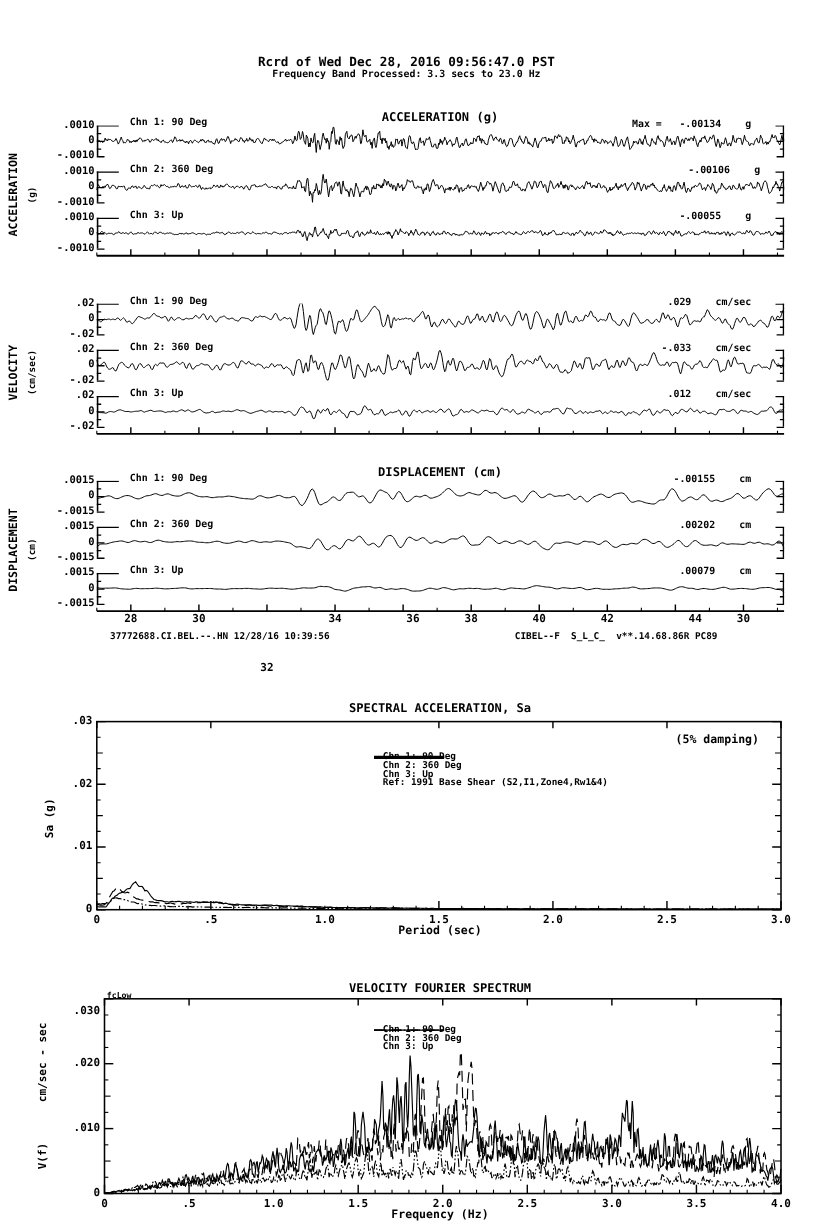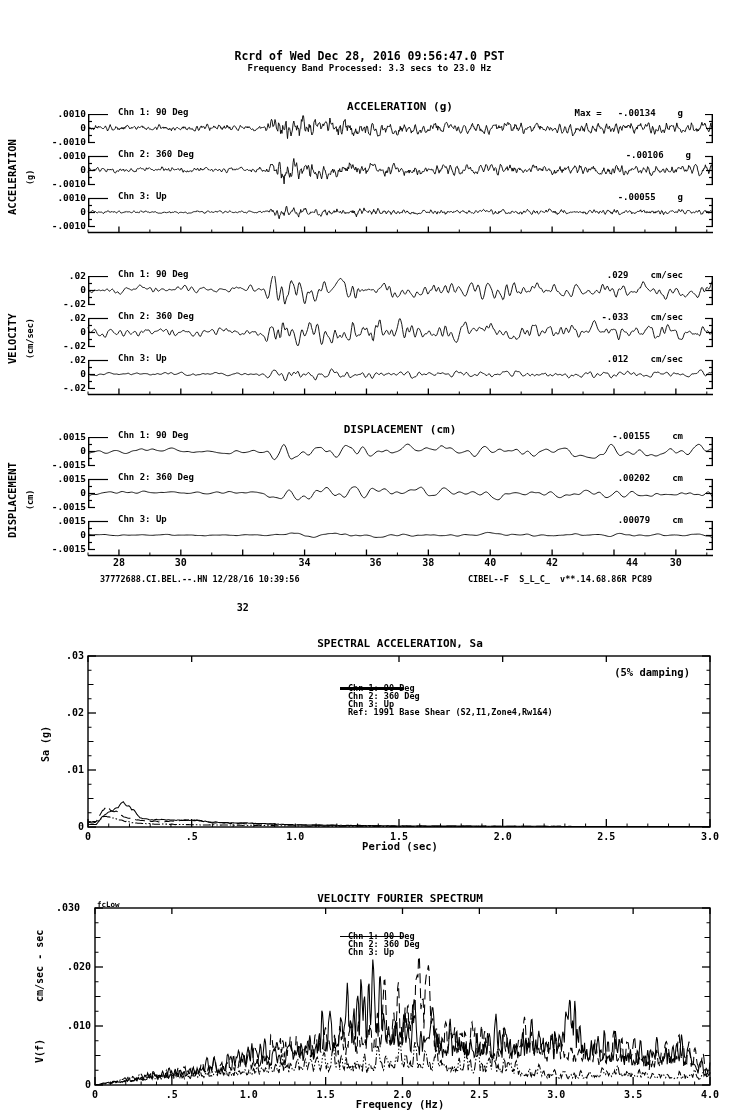--- a/index.html
+++ b/index.html
@@ -554,21 +554,21 @@
           <line x1="706.5" y1="38.75" x2="710" y2="38.75" stroke="#000" stroke-width="1"></line>
           <line x1="95" y1="24.00000000000003" x2="103" y2="24.00000000000003" stroke="#000" stroke-width="1.3"></line>
           <line x1="702" y1="24.00000000000003" x2="710" y2="24.00000000000003" stroke="#000" stroke-width="1.3"></line>
           <path d="M95.0 200.4L95.8 200.4L96.5 200.4L97.3 200.4L98.0 200.4L98.8 200.4L99.5 200.4L100.3 200.3L101.0 200.4L101.8 200.2L102.5 200.1L103.3 199.8L104.0 199.7L104.8 199.7L105.5 199.9L106.3 199.1L107.0 198.6L107.8 198.5L108.5 198.8L109.3 198.9L110.0 199.0L110.8 198.8L111.5 199.2L112.3 199.1L113.0 198.3L113.8 197.4L114.5 197.2L115.3 197.5L116.0 198.7L116.8 198.2L117.5 197.3L118.3 197.9L119.0 198.3L119.8 197.7L120.5 198.4L121.3 197.6L122.0 197.8L122.8 198.1L123.5 197.4L124.3 197.4L125.0 196.8L125.8 196.9L126.5 196.0L127.3 196.9L128.0 196.6L128.8 194.5L129.5 194.7L130.3 197.1L131.0 197.4L131.8 197.4L132.5 196.6L133.3 196.6L134.0 196.8L134.8 195.3L135.5 194.8L136.3 193.9L137.1 196.6L137.8 195.3L138.6 193.5L139.3 195.2L140.1 195.5L140.8 193.6L141.6 193.4L142.3 195.8L143.1 196.2L143.8 195.0L144.6 195.7L145.3 196.0L146.1 195.6L146.8 195.3L147.6 192.9L148.3 192.9L149.1 193.5L149.8 194.0L150.6 192.4L151.3 193.2L152.1 194.9L152.8 190.2L153.6 189.4L154.3 189.9L155.1 191.3L155.8 191.0L156.6 192.9L157.3 194.9L158.1 191.4L158.8 191.6L159.6 191.2L160.3 193.7L161.1 191.6L161.8 189.5L162.6 187.2L163.3 188.9L164.1 193.0L164.8 193.7L165.6 192.9L166.3 190.9L167.1 194.0L167.8 189.1L168.6 184.5L169.3 184.0L170.1 186.5L170.8 189.4L171.6 193.3L172.3 191.8L173.1 190.6L173.8 191.7L174.6 187.0L175.3 185.0L176.1 190.4L176.8 190.0L177.6 189.5L178.4 192.4L179.1 186.6L179.9 187.0L180.6 186.4L181.4 188.3L182.1 188.9L182.9 191.6L183.6 188.0L184.4 187.7L185.1 191.2L185.9 191.9L186.6 191.3L187.4 190.6L188.1 189.4L188.9 186.4L189.6 185.1L190.4 185.0L191.1 186.9L191.9 191.3L192.6 185.0L193.4 183.3L194.1 187.0L194.9 189.7L195.6 190.5L196.4 187.3L197.1 184.0L197.9 186.6L198.6 190.3L199.4 185.3L200.1 184.2L200.9 185.9L201.6 186.1L202.4 184.9L203.1 183.0L203.9 186.6L204.6 186.8L205.4 180.9L206.1 176.4L206.9 173.8L207.6 174.8L208.4 182.0L209.1 186.9L209.9 182.1L210.6 183.2L211.4 186.3L212.1 185.3L212.9 180.5L213.6 175.6L214.4 174.2L215.1 177.2L215.9 182.3L216.6 187.0L217.4 188.9L218.2 188.4L218.9 186.6L219.7 188.4L220.4 186.2L221.2 183.3L221.9 187.4L222.7 185.4L223.4 182.0L224.2 185.8L224.9 186.7L225.7 186.3L226.4 180.4L227.2 171.3L227.9 170.3L228.7 172.5L229.4 183.4L230.2 183.4L230.9 186.2L231.7 186.1L232.4 178.7L233.2 172.6L233.9 172.4L234.7 181.7L235.4 178.4L236.2 173.2L236.9 173.6L237.7 171.1L238.4 166.6L239.2 168.5L239.9 176.3L240.7 178.9L241.4 173.3L242.2 169.2L242.9 170.7L243.7 171.3L244.4 172.9L245.2 178.7L245.9 183.1L246.7 171.0L247.4 167.0L248.2 162.7L248.9 168.4L249.7 173.9L250.4 177.3L251.2 166.3L251.9 159.4L252.7 168.4L253.4 176.9L254.2 181.1L254.9 182.0L255.7 179.4L256.4 179.2L257.2 175.0L257.9 179.9L258.7 171.3L259.5 167.6L260.2 159.8L261.0 163.9L261.7 174.4L262.5 179.7L263.2 169.1L264.0 160.4L264.7 154.5L265.5 158.3L266.2 169.6L267.0 180.9L267.7 178.7L268.5 177.1L269.2 181.7L270.0 180.2L270.7 181.2L271.5 180.5L272.2 170.3L273.0 167.4L273.7 165.5L274.5 166.6L275.2 164.3L276.0 168.4L276.7 175.2L277.5 179.1L278.2 173.0L279.0 171.2L279.7 171.4L280.5 176.6L281.2 180.6L282.0 179.3L282.7 181.6L283.5 179.9L284.2 175.6L285.0 180.7L285.7 176.1L286.5 166.2L287.2 164.0L288.0 162.5L288.7 162.0L289.5 160.2L290.2 161.0L291.0 164.6L291.7 163.8L292.5 168.3L293.2 175.7L294.0 172.4L294.7 167.2L295.5 168.7L296.2 170.5L297.0 168.3L297.7 164.1L298.5 162.1L299.2 172.6L300.0 173.7L300.8 159.2L301.5 161.4L302.3 165.6L303.0 176.9L303.8 173.4L304.5 165.2L305.3 162.0L306.0 168.1L306.8 167.6L307.5 170.8L308.3 162.5L309.0 158.1L309.8 151.2L310.5 156.2L311.3 172.8L312.0 168.4L312.8 169.4L313.5 175.4L314.3 173.0L315.0 165.8L315.8 162.5L316.5 159.6L317.3 169.5L318.0 165.5L318.8 152.9L319.5 149.3L320.3 166.6L321.0 151.5L321.8 126.8L322.5 128.6L323.3 141.0L324.0 165.7L324.8 166.3L325.5 166.8L326.3 157.8L327.0 167.5L327.8 156.8L328.5 138.8L329.3 132.0L330.0 126.8L330.8 133.7L331.5 140.1L332.3 159.8L333.0 165.4L333.8 158.5L334.5 164.1L335.3 154.3L336.0 161.0L336.8 162.4L337.5 160.6L338.3 162.4L339.0 151.9L339.8 148.6L340.5 133.5L341.3 136.0L342.1 138.5L342.8 153.0L343.6 148.3L344.3 142.5L345.1 138.8L345.8 131.1L346.6 114.0L347.3 98.7L348.1 112.2L348.8 141.9L349.6 143.3L350.3 136.5L351.1 139.1L351.8 159.2L352.6 146.4L353.3 132.8L354.1 124.4L354.8 140.8L355.6 155.5L356.3 128.7L357.1 115.6L357.8 111.8L358.6 120.1L359.3 151.6L360.1 125.3L360.8 95.3L361.6 102.2L362.3 121.0L363.1 136.8L363.8 117.1L364.6 112.5L365.3 124.1L366.1 152.9L366.8 155.2L367.6 125.9L368.3 102.3L369.1 99.7L369.8 125.3L370.6 140.9L371.3 128.4L372.1 94.6L372.8 75.6L373.6 85.3L374.3 105.0L375.1 127.2L375.8 148.1L376.6 141.9L377.3 139.4L378.1 152.6L378.8 120.9L379.6 94.1L380.3 92.3L381.1 106.0L381.8 143.1L382.6 147.1L383.4 129.3L384.1 134.6L384.9 141.2L385.6 155.0L386.4 158.3L387.1 152.1L387.9 145.8L388.6 142.3L389.4 150.6L390.1 153.8L390.9 160.6L391.6 159.3L392.4 157.0L393.1 144.6L393.9 160.9L394.6 158.2L395.4 136.7L396.1 144.7L396.9 138.0L397.6 154.9L398.4 162.4L399.1 151.9L399.9 147.8L400.6 151.7L401.4 152.0L402.1 161.4L402.9 142.8L403.6 131.5L404.4 133.0L405.1 151.1L405.9 158.8L406.6 152.9L407.4 146.8L408.1 139.4L408.9 154.1L409.6 155.0L410.4 166.5L411.1 167.7L411.9 149.8L412.6 136.1L413.4 122.1L414.1 115.4L414.9 118.6L415.6 128.9L416.4 146.1L417.1 157.9L417.9 162.5L418.6 163.0L419.4 171.2L420.1 154.5L420.9 147.1L421.6 152.7L422.4 167.6L423.2 158.1L423.9 151.8L424.7 158.5L425.4 156.6L426.2 155.7L426.9 154.3L427.7 154.1L428.4 153.7L429.2 154.4L429.9 148.6L430.7 141.1L431.4 130.5L432.2 123.6L432.9 123.8L433.7 132.0L434.4 146.4L435.2 165.6L435.9 167.4L436.7 149.7L437.4 151.0L438.2 155.9L438.9 170.6L439.7 166.9L440.4 166.4L441.2 156.8L441.9 166.2L442.7 173.6L443.4 165.3L444.2 167.2L444.9 168.7L445.7 166.9L446.4 171.8L447.2 167.1L447.9 168.5L448.7 160.4L449.4 141.1L450.2 134.7L450.9 146.2L451.7 157.4L452.4 171.9L453.2 161.9L453.9 162.1L454.7 167.6L455.4 164.7L456.2 148.4L456.9 147.5L457.7 161.9L458.4 161.4L459.2 153.0L459.9 160.5L460.7 166.9L461.4 157.3L462.2 162.2L462.9 164.7L463.7 161.9L464.5 171.3L465.2 159.5L466.0 165.3L466.7 174.4L467.5 165.2L468.2 171.0L469.0 170.1L469.7 164.4L470.5 154.7L471.2 159.3L472.0 165.4L472.7 166.7L473.5 167.9L474.2 173.2L475.0 172.2L475.7 165.4L476.5 151.2L477.2 149.1L478.0 168.5L478.7 164.9L479.5 159.7L480.2 172.0L481.0 170.1L481.7 165.2L482.5 170.2L483.2 169.9L484.0 168.9L484.7 157.5L485.5 161.1L486.2 163.6L487.0 169.7L487.7 159.9L488.5 153.2L489.2 149.3L490.0 153.5L490.7 162.7L491.5 173.9L492.2 173.4L493.0 173.1L493.7 162.5L494.5 145.5L495.2 137.6L496.0 129.8L496.7 138.9L497.5 158.2L498.2 165.9L499.0 148.9L499.7 146.0L500.5 153.1L501.2 161.5L502.0 173.7L502.7 162.4L503.5 148.1L504.2 144.0L505.0 145.2L505.8 150.5L506.5 150.9L507.3 157.1L508.0 163.7L508.8 169.7L509.5 158.9L510.3 155.1L511.0 166.4L511.8 175.0L512.5 167.6L513.3 163.4L514.0 160.4L514.8 170.2L515.5 169.3L516.3 159.3L517.0 165.6L517.8 174.1L518.5 167.8L519.3 172.0L520.0 171.6L520.8 171.1L521.5 162.4L522.3 150.2L523.0 148.1L523.8 161.3L524.5 171.6L525.3 156.9L526.0 153.8L526.8 169.8L527.5 165.0L528.3 157.6L529.0 164.3L529.8 158.7L530.5 146.1L531.3 136.1L532.0 135.6L532.8 149.6L533.5 156.3L534.3 171.6L535.0 165.2L535.8 155.6L536.5 163.2L537.3 165.7L538.0 154.0L538.8 146.7L539.5 152.3L540.3 154.3L541.0 165.7L541.8 159.9L542.5 159.7L543.3 153.7L544.0 168.5L544.8 166.7L545.5 159.1L546.3 158.1L547.1 162.1L547.8 160.3L548.6 169.7L549.3 164.4L550.1 164.8L550.8 152.1L551.6 152.7L552.3 149.9L553.1 163.6L553.8 166.5L554.6 147.3L555.3 150.0L556.1 157.3L556.8 169.8L557.6 165.5L558.3 157.8L559.1 151.1L559.8 152.5L560.6 157.3L561.3 166.0L562.1 154.7L562.8 147.7L563.6 150.7L564.3 158.6L565.1 137.8L565.8 127.7L566.6 131.1L567.3 132.8L568.1 135.7L568.8 125.5L569.6 116.0L570.3 117.8L571.1 139.6L571.8 144.3L572.6 136.5L573.3 151.4L574.1 132.2L574.8 116.9L575.6 127.8L576.3 163.9L577.1 145.0L577.8 153.3L578.6 158.7L579.3 143.3L580.1 142.2L580.8 152.1L581.6 169.8L582.3 160.8L583.1 169.2L583.8 166.7L584.6 158.7L585.3 175.3L586.1 167.9L586.8 165.1L587.6 174.0L588.4 176.4L589.1 174.1L589.9 175.2L590.6 164.2L591.4 156.4L592.1 164.8L592.9 171.7L593.6 160.9L594.4 159.5L595.1 169.3L595.9 169.9L596.6 163.6L597.4 157.0L598.1 152.1L598.9 159.0L599.6 168.8L600.4 177.1L601.1 176.5L601.9 175.7L602.6 175.5L603.4 159.9L604.1 146.3L604.9 150.1L605.6 166.0L606.4 178.4L607.1 172.8L607.9 174.0L608.6 172.5L609.4 171.5L610.1 176.3L610.9 176.1L611.6 168.3L612.4 172.3L613.1 176.5L613.9 168.5L614.6 154.2L615.4 147.0L616.1 153.6L616.9 165.8L617.6 169.0L618.4 162.1L619.1 155.1L619.9 157.7L620.6 170.0L621.4 177.7L622.1 171.4L622.9 172.5L623.6 175.8L624.4 180.9L625.1 173.2L625.9 170.7L626.6 177.0L627.4 172.2L628.2 169.0L628.9 178.4L629.7 169.8L630.4 165.3L631.2 172.7L631.9 180.8L632.7 180.8L633.4 176.5L634.2 178.0L634.9 180.6L635.7 178.7L636.4 173.6L637.2 166.7L637.9 167.9L638.7 180.3L639.4 165.3L640.2 156.7L640.9 157.3L641.7 167.9L642.4 176.7L643.2 174.7L643.9 171.6L644.7 174.7L645.4 181.7L646.2 181.7L646.9 173.6L647.7 166.1L648.4 171.1L649.2 179.1L649.9 167.2L650.7 166.1L651.4 169.4L652.2 173.7L652.9 168.0L653.7 169.3L654.4 172.3L655.2 175.7L655.9 159.9L656.7 153.0L657.4 155.9L658.2 167.5L658.9 171.8L659.7 174.3L660.4 176.0L661.2 176.6L661.9 180.6L662.7 173.0L663.4 172.8L664.2 174.1L664.9 172.4L665.7 163.9L666.4 164.5L667.2 180.2L667.9 169.6L668.7 169.0L669.5 179.0L670.2 174.0L671.0 179.3L671.7 170.3L672.5 163.7L673.2 162.1L674.0 168.6L674.7 178.8L675.5 168.3L676.2 161.9L677.0 159.2L677.7 165.8L678.5 173.3L679.2 177.2L680.0 169.6L680.7 158.2L681.5 150.6L682.2 155.9L683.0 167.3L683.7 182.0L684.5 178.5L685.2 180.9L686.0 174.9L686.7 170.9L687.5 164.6L688.2 166.7L689.0 166.8L689.7 168.7L690.5 171.5L691.2 174.8L692.0 179.6L692.7 180.0L693.5 180.3L694.2 180.2L695.0 181.2L695.7 182.7L696.5 185.1L697.2 185.8L698.0 189.3L698.7 185.0L699.5 180.3L700.2 178.4L701.0 177.4L701.7 176.2L702.5 178.3L703.2 184.6L704.0 191.8L704.7 190.4L705.5 190.7L706.2 191.6L707.0 189.4L707.7 189.3L708.5 191.2L709.2 191.1L710.0 188.1" fill="none" stroke="#000" stroke-width="1.05"></path>
           <path d="M95.0 200.4L95.8 200.4L96.5 200.4L97.3 200.4L98.0 200.4L98.8 200.4L99.5 200.3L100.3 200.3L101.0 200.3L101.8 199.7L102.5 199.2L103.3 199.0L104.0 199.1L104.8 199.3L105.5 199.2L106.3 199.3L107.0 199.5L107.8 199.5L108.5 198.8L109.3 198.7L110.0 199.0L110.8 199.3L111.5 198.9L112.3 197.9L113.0 197.3L113.8 197.2L114.5 197.8L115.3 197.9L116.0 197.9L116.8 197.7L117.5 197.9L118.3 196.9L119.0 196.1L119.8 195.2L120.5 195.4L121.3 195.4L122.0 195.5L122.8 195.4L123.5 194.9L124.3 194.4L125.0 193.7L125.8 194.7L126.5 196.0L127.3 197.4L128.0 196.5L128.8 195.1L129.5 194.0L130.3 195.4L131.0 196.3L131.8 197.2L132.5 196.5L133.3 196.9L134.0 196.6L134.8 195.5L135.5 195.5L136.3 196.4L137.1 194.5L137.8 194.2L138.6 195.7L139.3 195.8L140.1 194.4L140.8 194.4L141.6 195.5L142.3 195.7L143.1 194.7L143.8 193.6L144.6 191.7L145.3 191.5L146.1 193.1L146.8 194.9L147.6 193.3L148.3 193.8L149.1 193.6L149.8 190.8L150.6 190.1L151.3 192.7L152.1 194.2L152.8 193.8L153.6 191.6L154.3 191.4L155.1 191.5L155.8 193.4L156.6 191.9L157.3 193.1L158.1 193.0L158.8 193.5L159.6 192.6L160.3 191.6L161.1 191.4L161.8 192.6L162.6 192.8L163.3 193.8L164.1 194.1L164.8 194.3L165.6 190.3L166.3 189.3L167.1 188.1L167.8 190.7L168.6 193.6L169.3 191.9L170.1 188.5L170.8 188.6L171.6 186.9L172.3 189.4L173.1 189.7L173.8 193.3L174.6 191.5L175.3 189.7L176.1 192.2L176.8 189.6L177.6 185.2L178.4 183.2L179.1 185.6L179.9 188.1L180.6 192.6L181.4 189.9L182.1 185.7L182.9 185.2L183.6 183.2L184.4 183.8L185.1 182.7L185.9 187.4L186.6 191.2L187.4 187.2L188.1 187.3L188.9 189.6L189.6 189.5L190.4 185.9L191.1 184.2L191.9 184.6L192.6 186.5L193.4 190.6L194.1 189.3L194.9 186.9L195.6 189.1L196.4 189.7L197.1 186.6L197.9 186.5L198.6 189.1L199.4 188.2L200.1 186.2L200.9 181.1L201.6 178.4L202.4 178.3L203.1 180.3L203.9 186.1L204.6 188.0L205.4 187.4L206.1 188.7L206.9 185.5L207.6 186.5L208.4 183.3L209.1 184.1L209.9 189.5L210.6 185.3L211.4 182.9L212.1 189.0L212.9 180.7L213.6 174.0L214.4 172.9L215.1 174.8L215.9 180.4L216.6 184.5L217.4 187.3L218.2 184.3L218.9 183.2L219.7 182.5L220.4 181.1L221.2 180.0L221.9 178.5L222.7 183.1L223.4 187.6L224.2 187.7L224.9 186.1L225.7 181.7L226.4 179.1L227.2 179.4L227.9 178.3L228.7 179.3L229.4 177.2L230.2 173.3L230.9 172.6L231.7 175.1L232.4 181.2L233.2 182.0L233.9 184.5L234.7 186.9L235.4 181.3L236.2 182.6L236.9 182.7L237.7 185.1L238.4 182.4L239.2 176.6L239.9 183.3L240.7 178.1L241.4 171.4L242.2 176.9L242.9 178.0L243.7 168.9L244.4 171.8L245.2 183.2L245.9 180.7L246.7 178.6L247.4 173.6L248.2 169.9L248.9 165.7L249.7 170.5L250.4 176.1L251.2 184.6L251.9 183.0L252.7 178.5L253.4 166.5L254.2 162.0L254.9 161.6L255.7 166.1L256.4 167.0L257.2 170.0L257.9 174.6L258.7 182.3L259.5 182.1L260.2 181.0L261.0 177.1L261.7 178.8L262.5 172.3L263.2 173.2L264.0 172.6L264.7 179.6L265.5 174.9L266.2 172.4L267.0 172.0L267.7 173.5L268.5 174.0L269.2 178.3L270.0 164.9L270.7 151.2L271.5 152.6L272.2 155.5L273.0 163.8L273.7 160.6L274.5 165.7L275.2 163.1L276.0 163.5L276.7 155.8L277.5 160.7L278.2 165.5L279.0 165.1L279.7 158.3L280.5 154.2L281.2 169.0L282.0 165.5L282.7 156.3L283.5 159.5L284.2 173.4L285.0 166.8L285.7 157.9L286.5 167.0L287.2 172.0L288.0 161.9L288.7 162.6L289.5 161.3L290.2 153.2L291.0 152.8L291.7 168.4L292.5 170.6L293.2 170.9L294.0 168.7L294.7 171.7L295.5 163.7L296.2 152.0L297.0 155.9L297.7 169.5L298.5 171.6L299.2 163.0L300.0 162.6L300.8 171.6L301.5 168.7L302.3 166.3L303.0 166.1L303.8 164.0L304.5 161.2L305.3 161.7L306.0 163.1L306.8 164.0L307.5 158.0L308.3 154.2L309.0 156.1L309.8 166.8L310.5 173.3L311.3 170.4L312.0 160.8L312.8 164.1L313.5 175.6L314.3 158.1L315.0 151.2L315.8 150.6L316.5 153.1L317.3 162.5L318.0 168.6L318.8 159.7L319.5 155.5L320.3 167.5L321.0 168.2L321.8 169.3L322.5 164.4L323.3 155.4L324.0 155.5L324.8 146.2L325.5 143.3L326.3 147.5L327.0 156.2L327.8 159.9L328.5 155.5L329.3 157.8L330.0 162.8L330.8 166.3L331.5 169.1L332.3 169.5L333.0 165.0L333.8 156.3L334.5 150.7L335.3 160.5L336.0 172.2L336.8 170.5L337.5 166.5L338.3 171.1L339.0 149.4L339.8 142.0L340.5 145.6L341.3 156.1L342.1 152.2L342.8 158.6L343.6 166.2L344.3 148.2L345.1 152.3L345.8 171.0L346.6 161.8L347.3 159.5L348.1 163.7L348.8 149.9L349.6 147.0L350.3 140.3L351.1 144.2L351.8 139.5L352.6 145.0L353.3 162.2L354.1 157.8L354.8 152.1L355.6 167.8L356.3 162.2L357.1 169.8L357.8 143.7L358.6 136.8L359.3 151.1L360.1 163.1L360.8 155.7L361.6 154.0L362.3 160.3L363.1 159.8L363.8 162.3L364.6 161.9L365.3 155.2L366.1 165.6L366.8 152.3L367.6 154.0L368.3 145.6L369.1 151.8L369.8 139.9L370.6 144.9L371.3 147.0L372.1 167.5L372.8 165.8L373.6 167.0L374.3 155.5L375.1 162.1L375.8 162.9L376.6 143.0L377.3 129.7L378.1 129.0L378.8 143.1L379.6 157.0L380.3 164.4L381.1 156.6L381.8 149.5L382.6 127.4L383.4 110.6L384.1 96.6L384.9 96.1L385.6 111.9L386.4 137.5L387.1 159.8L387.9 147.3L388.6 151.5L389.4 156.6L390.1 161.2L390.9 154.7L391.6 159.0L392.4 142.4L393.1 134.5L393.9 128.5L394.6 141.7L395.4 154.4L396.1 145.7L396.9 127.1L397.6 104.5L398.4 98.3L399.1 114.5L399.9 145.1L400.6 153.5L401.4 142.9L402.1 160.5L402.9 158.0L403.6 135.6L404.4 134.8L405.1 123.6L405.9 144.0L406.6 139.7L407.4 122.7L408.1 121.6L408.9 145.2L409.6 137.5L410.4 146.9L411.1 129.0L411.9 140.5L412.6 120.5L413.4 140.7L414.1 132.8L414.9 133.5L415.6 97.1L416.4 94.2L417.1 91.7L417.9 93.4L418.6 72.1L419.4 74.6L420.1 94.0L420.9 125.1L421.6 120.6L422.4 115.4L423.2 115.1L423.9 144.6L424.7 120.5L425.4 99.1L426.2 91.7L426.9 89.2L427.7 85.4L428.4 81.4L429.2 88.2L429.9 111.0L430.7 133.7L431.4 139.6L432.2 134.7L432.9 135.0L433.7 147.7L434.4 162.6L435.2 149.9L435.9 145.1L436.7 145.1L437.4 164.5L438.2 154.8L438.9 149.1L439.7 165.4L440.4 159.3L441.2 163.5L441.9 154.0L442.7 155.4L443.4 159.8L444.2 160.8L444.9 141.2L445.7 138.2L446.4 140.3L447.2 157.7L447.9 166.2L448.7 155.6L449.4 148.3L450.2 144.8L450.9 149.6L451.7 149.2L452.4 154.2L453.2 147.7L453.9 150.9L454.7 143.2L455.4 157.6L456.2 157.7L456.9 169.1L457.7 158.9L458.4 169.5L459.2 165.2L459.9 150.0L460.7 149.8L461.4 151.1L462.2 148.7L462.9 157.3L463.7 170.6L464.5 147.9L465.2 148.9L466.0 152.5L466.7 166.4L467.5 169.0L468.2 168.8L469.0 169.8L469.7 159.0L470.5 151.9L471.2 139.8L472.0 138.1L472.7 144.7L473.5 149.7L474.2 152.6L475.0 143.7L475.7 147.6L476.5 156.4L477.2 172.5L478.0 169.9L478.7 169.5L479.5 169.9L480.2 159.2L481.0 145.3L481.7 141.3L482.5 156.9L483.2 172.5L484.0 151.2L484.7 147.0L485.5 155.3L486.2 171.3L487.0 156.1L487.7 148.1L488.5 154.8L489.2 164.1L490.0 168.1L490.7 173.2L491.5 170.6L492.2 176.3L493.0 174.3L493.7 169.5L494.5 170.1L495.2 177.0L496.0 176.4L496.7 173.2L497.5 163.5L498.2 168.1L499.0 172.8L499.7 165.9L500.5 167.6L501.2 170.5L502.0 160.3L502.7 147.5L503.5 144.2L504.2 150.6L505.0 163.7L505.8 168.0L506.5 160.7L507.3 153.5L508.0 162.7L508.8 167.0L509.5 174.5L510.3 169.5L511.0 170.9L511.8 168.2L512.5 168.5L513.3 170.0L514.0 169.4L514.8 161.3L515.5 162.5L516.3 166.9L517.0 163.7L517.8 161.8L518.5 156.0L519.3 159.0L520.0 163.3L520.8 160.9L521.5 153.1L522.3 162.8L523.0 155.7L523.8 137.2L524.5 132.8L525.3 138.1L526.0 152.7L526.8 162.1L527.5 162.3L528.3 153.7L529.0 158.6L529.8 168.4L530.5 151.8L531.3 147.8L532.0 154.9L532.8 164.1L533.5 170.8L534.3 164.1L535.0 168.8L535.8 167.1L536.5 161.9L537.3 169.1L538.0 169.9L538.8 163.7L539.5 168.9L540.3 169.6L541.0 162.1L541.8 166.1L542.5 171.9L543.3 166.4L544.0 166.8L544.8 172.2L545.5 176.9L546.3 173.3L547.1 177.4L547.8 167.6L548.6 157.2L549.3 158.0L550.1 158.5L550.8 157.8L551.6 153.7L552.3 154.0L553.1 163.6L553.8 177.7L554.6 163.4L555.3 156.4L556.1 153.7L556.8 160.8L557.6 161.5L558.3 163.3L559.1 158.9L559.8 163.6L560.6 175.2L561.3 168.0L562.1 160.1L562.8 165.8L563.6 167.8L564.3 173.6L565.1 169.5L565.8 172.8L566.6 173.1L567.3 174.6L568.1 175.6L568.8 168.7L569.6 166.3L570.3 163.7L571.1 166.0L571.8 163.9L572.6 169.2L573.3 177.8L574.1 168.6L574.8 172.6L575.6 177.6L576.3 172.0L577.1 172.6L577.8 170.4L578.6 167.3L579.3 165.4L580.1 166.7L580.8 171.1L581.6 174.6L582.3 176.8L583.1 174.3L583.8 168.3L584.6 168.9L585.3 167.1L586.1 169.9L586.8 169.6L587.6 173.3L588.4 177.8L589.1 175.3L589.9 172.1L590.6 161.5L591.4 160.4L592.1 164.3L592.9 178.1L593.6 172.0L594.4 161.5L595.1 155.0L595.9 158.6L596.6 164.9L597.4 173.7L598.1 175.1L598.9 180.9L599.6 173.8L600.4 166.3L601.1 166.0L601.9 172.0L602.6 175.2L603.4 173.8L604.1 169.2L604.9 171.9L605.6 178.3L606.4 179.3L607.1 164.2L607.9 155.2L608.6 158.7L609.4 175.2L610.1 177.1L610.9 177.4L611.6 177.2L612.4 165.1L613.1 151.4L613.9 147.1L614.6 147.3L615.4 156.6L616.1 168.7L616.9 176.4L617.6 176.9L618.4 175.3L619.1 171.4L619.9 173.6L620.6 168.7L621.4 155.4L622.1 154.5L622.9 165.9L623.6 178.6L624.4 172.0L625.1 178.1L625.9 167.2L626.6 158.1L627.4 158.6L628.2 158.9L628.9 164.6L629.7 170.0L630.4 175.0L631.2 172.7L631.9 170.6L632.7 164.5L633.4 158.4L634.2 152.1L634.9 155.5L635.7 167.1L636.4 178.9L637.2 182.4L637.9 175.2L638.7 173.9L639.4 173.7L640.2 178.2L640.9 175.9L641.7 175.5L642.4 177.1L643.2 176.2L643.9 182.1L644.7 183.2L645.4 171.7L646.2 174.2L646.9 181.6L647.7 178.1L648.4 177.9L649.2 186.0L649.9 177.1L650.7 175.6L651.4 183.2L652.2 180.2L652.9 175.8L653.7 179.3L654.4 183.4L655.2 176.6L655.9 172.0L656.7 165.7L657.4 171.9L658.2 179.6L658.9 178.8L659.7 183.0L660.4 175.7L661.2 169.2L661.9 169.7L662.7 174.8L663.4 176.5L664.2 172.9L664.9 161.7L665.7 158.5L666.4 157.6L667.2 160.1L667.9 160.9L668.7 165.9L669.5 172.5L670.2 172.6L671.0 175.0L671.7 179.3L672.5 174.8L673.2 177.1L674.0 173.4L674.7 176.4L675.5 175.7L676.2 171.9L677.0 175.3L677.7 160.0L678.5 151.9L679.2 151.0L680.0 161.6L680.7 168.9L681.5 175.5L682.2 168.2L683.0 160.7L683.7 162.7L684.5 172.6L685.2 174.0L686.0 179.3L686.7 179.8L687.5 164.7L688.2 162.3L689.0 157.6L689.7 165.0L690.5 173.4L691.2 182.8L692.0 175.8L692.7 181.3L693.5 178.8L694.2 165.7L695.0 164.1L695.7 166.6L696.5 174.7L697.2 179.7L698.0 181.5L698.7 184.9L699.5 184.4L700.2 185.7L701.0 179.4L701.7 175.5L702.5 170.8L703.2 169.3L704.0 174.5L704.7 182.2L705.5 186.7L706.2 184.3L707.0 185.4L707.7 188.3L708.5 191.4L709.2 186.2L710.0 176.9" fill="none" stroke="#000" stroke-width="1.05" stroke-dasharray="10,5"></path>
           <path d="M95.0 200.4L95.8 200.4L96.5 200.4L97.3 200.4L98.0 200.4L98.8 200.4L99.5 200.4L100.3 200.2L101.0 199.9L101.8 199.6L102.5 199.9L103.3 199.9L104.0 199.8L104.8 199.3L105.5 199.0L106.3 199.2L107.0 199.6L107.8 198.5L108.5 198.2L109.3 198.5L110.0 199.4L110.8 199.3L111.5 198.8L112.3 198.8L113.0 198.2L113.8 197.8L114.5 197.5L115.3 197.6L116.0 197.7L116.8 197.2L117.5 196.8L118.3 196.7L119.0 196.8L119.8 196.2L120.5 196.0L121.3 197.1L122.0 198.2L122.8 196.3L123.5 196.0L124.3 196.7L125.0 197.7L125.8 197.2L126.5 196.5L127.3 194.3L128.0 193.3L128.8 192.3L129.5 193.6L130.3 195.1L131.0 197.0L131.8 194.6L132.5 192.5L133.3 192.9L134.0 193.7L134.8 195.5L135.5 195.6L136.3 196.1L137.1 196.7L137.8 193.8L138.6 191.6L139.3 190.4L140.1 190.4L140.8 189.6L141.6 190.7L142.3 192.4L143.1 195.5L143.8 194.4L144.6 191.7L145.3 189.9L146.1 193.2L146.8 192.2L147.6 189.0L148.3 190.7L149.1 194.8L149.8 190.6L150.6 190.0L151.3 190.7L152.1 190.9L152.8 187.8L153.6 187.7L154.3 189.0L155.1 195.1L155.8 191.9L156.6 189.8L157.3 193.3L158.1 194.8L158.8 192.6L159.6 192.9L160.3 193.9L161.1 194.9L161.8 192.2L162.6 190.7L163.3 190.2L164.1 191.8L164.8 194.0L165.6 188.9L166.3 186.4L167.1 189.2L167.8 193.5L168.6 194.2L169.3 192.8L170.1 190.7L170.8 191.0L171.6 189.9L172.3 189.4L173.1 190.5L173.8 194.4L174.6 191.6L175.3 189.3L176.1 188.4L176.8 189.5L177.6 193.8L178.4 192.2L179.1 191.7L179.9 193.5L180.6 190.9L181.4 191.6L182.1 193.9L182.9 192.7L183.6 192.1L184.4 194.6L185.1 192.3L185.9 189.4L186.6 190.7L187.4 190.7L188.1 192.5L188.9 192.3L189.6 193.9L190.4 194.4L191.1 192.2L191.9 190.0L192.6 190.6L193.4 193.3L194.1 191.8L194.9 193.2L195.6 191.1L196.4 187.2L197.1 189.9L197.9 193.4L198.6 193.1L199.4 191.8L200.1 188.7L200.9 189.0L201.6 191.9L202.4 191.7L203.1 192.3L203.9 193.4L204.6 192.0L205.4 189.7L206.1 188.4L206.9 189.5L207.6 191.1L208.4 188.7L209.1 192.1L209.9 192.2L210.6 191.7L211.4 191.5L212.1 192.3L212.9 192.3L213.6 190.3L214.4 188.4L215.1 187.9L215.9 188.1L216.6 190.4L217.4 191.3L218.2 187.6L218.9 185.7L219.7 188.3L220.4 191.2L221.2 187.4L221.9 186.2L222.7 188.2L223.4 190.6L224.2 187.7L224.9 190.3L225.7 189.0L226.4 186.8L227.2 190.9L227.9 191.1L228.7 191.8L229.4 186.9L230.2 188.8L230.9 188.5L231.7 191.7L232.4 190.0L233.2 189.5L233.9 191.9L234.7 188.3L235.4 187.8L236.2 187.3L236.9 191.3L237.7 190.6L238.4 187.6L239.2 186.9L239.9 188.0L240.7 189.9L241.4 189.3L242.2 188.1L242.9 189.6L243.7 189.3L244.4 185.5L245.2 185.9L245.9 187.8L246.7 190.9L247.4 190.6L248.2 189.1L248.9 186.3L249.7 187.6L250.4 190.1L251.2 190.0L251.9 190.4L252.7 187.9L253.4 184.6L254.2 185.4L254.9 190.0L255.7 188.1L256.4 184.4L257.2 182.6L257.9 183.0L258.7 187.3L259.5 190.5L260.2 186.7L261.0 185.2L261.7 183.3L262.5 184.6L263.2 185.8L264.0 187.5L264.7 186.8L265.5 184.0L266.2 184.6L267.0 187.3L267.7 189.3L268.5 188.4L269.2 183.7L270.0 179.4L270.7 181.3L271.5 184.3L272.2 187.2L273.0 188.2L273.7 188.4L274.5 184.0L275.2 181.4L276.0 179.3L276.7 183.6L277.5 187.3L278.2 186.2L279.0 189.0L279.7 184.1L280.5 176.8L281.2 172.5L282.0 170.7L282.7 176.3L283.5 186.6L284.2 183.2L285.0 180.2L285.7 184.7L286.5 181.9L287.2 182.3L288.0 180.6L288.7 189.0L289.5 183.5L290.2 179.6L291.0 180.3L291.7 183.4L292.5 186.1L293.2 186.1L294.0 186.4L294.7 183.4L295.5 183.6L296.2 178.9L297.0 176.7L297.7 174.8L298.5 179.1L299.2 186.1L300.0 182.9L300.8 182.0L301.5 185.1L302.3 186.1L303.0 184.3L303.8 183.3L304.5 177.8L305.3 175.4L306.0 177.9L306.8 183.9L307.5 185.2L308.3 181.5L309.0 179.0L309.8 176.3L310.5 175.6L311.3 174.8L312.0 179.4L312.8 183.0L313.5 187.7L314.3 183.4L315.0 178.8L315.8 176.5L316.5 174.2L317.3 173.2L318.0 175.5L318.8 179.4L319.5 183.8L320.3 186.2L321.0 183.7L321.8 178.9L322.5 172.5L323.3 170.6L324.0 168.6L324.8 170.2L325.5 179.2L326.3 185.2L327.0 179.0L327.8 179.8L328.5 187.3L329.3 185.7L330.0 183.9L330.8 181.9L331.5 173.6L332.3 166.5L333.0 164.1L333.8 165.8L334.5 171.0L335.3 182.0L336.0 182.9L336.8 178.8L337.5 179.0L338.3 176.8L339.0 178.5L339.8 186.0L340.5 175.1L341.3 172.0L342.1 173.8L342.8 181.8L343.6 184.2L344.3 185.7L345.1 179.0L345.8 173.2L346.6 175.4L347.3 185.4L348.1 179.6L348.8 183.3L349.6 184.0L350.3 181.3L351.1 186.1L351.8 182.9L352.6 182.3L353.3 187.3L354.1 181.6L354.8 177.6L355.6 183.1L356.3 184.8L357.1 177.1L357.8 178.8L358.6 181.7L359.3 184.0L360.1 180.8L360.8 180.4L361.6 182.2L362.3 188.2L363.1 179.4L363.8 173.1L364.6 169.8L365.3 175.1L366.1 183.8L366.8 188.6L367.6 185.1L368.3 186.6L369.1 180.4L369.8 180.2L370.6 180.5L371.3 184.3L372.1 184.3L372.8 184.4L373.6 186.8L374.3 183.0L375.1 185.0L375.8 179.1L376.6 169.8L377.3 162.4L378.1 162.6L378.8 165.6L379.6 172.6L380.3 177.5L381.1 178.2L381.8 179.2L382.6 183.8L383.4 186.2L384.1 184.5L384.9 174.7L385.6 172.4L386.4 172.0L387.1 176.1L387.9 177.0L388.6 181.3L389.4 183.6L390.1 177.1L390.9 177.6L391.6 183.2L392.4 181.8L393.1 183.0L393.9 183.9L394.6 183.7L395.4 176.0L396.1 173.7L396.9 175.5L397.6 177.8L398.4 170.3L399.1 162.2L399.9 157.4L400.6 160.1L401.4 171.2L402.1 180.4L402.9 177.6L403.6 183.1L404.4 180.0L405.1 171.2L405.9 170.6L406.6 172.0L407.4 178.2L408.1 184.4L408.9 183.2L409.6 179.3L410.4 177.6L411.1 183.4L411.9 180.5L412.6 183.0L413.4 173.7L414.1 163.4L414.9 158.0L415.6 162.6L416.4 165.9L417.1 175.6L417.9 184.8L418.6 180.8L419.4 180.3L420.1 180.6L420.9 182.7L421.6 184.4L422.4 184.7L423.2 181.2L423.9 175.5L424.7 167.2L425.4 168.1L426.2 168.8L426.9 173.8L427.7 179.9L428.4 183.0L429.2 179.4L429.9 177.7L430.7 185.0L431.4 184.8L432.2 186.0L432.9 178.1L433.7 177.5L434.4 173.0L435.2 173.1L435.9 165.4L436.7 166.7L437.4 169.1L438.2 178.1L438.9 182.4L439.7 181.2L440.4 177.1L441.2 176.4L441.9 182.0L442.7 179.4L443.4 178.9L444.2 181.2L444.9 183.1L445.7 183.0L446.4 182.1L447.2 187.1L447.9 184.6L448.7 185.0L449.4 182.8L450.2 183.8L450.9 187.3L451.7 185.2L452.4 182.5L453.2 187.2L453.9 185.2L454.7 182.7L455.4 187.1L456.2 184.9L456.9 186.7L457.7 186.6L458.4 177.3L459.2 173.9L459.9 177.7L460.7 186.0L461.4 186.8L462.2 185.6L462.9 185.8L463.7 182.2L464.5 174.6L465.2 169.7L466.0 167.3L466.7 169.9L467.5 175.3L468.2 186.2L469.0 180.8L469.7 175.5L470.5 175.7L471.2 181.9L472.0 186.6L472.7 188.8L473.5 188.9L474.2 187.3L475.0 182.3L475.7 176.2L476.5 172.7L477.2 168.7L478.0 166.6L478.7 167.8L479.5 176.0L480.2 187.0L481.0 180.9L481.7 178.4L482.5 180.7L483.2 188.1L484.0 184.6L484.7 180.7L485.5 187.5L486.2 186.9L487.0 179.6L487.7 178.2L488.5 175.6L489.2 174.2L490.0 175.7L490.7 182.1L491.5 185.4L492.2 175.2L493.0 171.4L493.7 173.2L494.5 177.0L495.2 178.0L496.0 181.2L496.7 188.7L497.5 182.0L498.2 180.8L499.0 186.5L499.7 186.0L500.5 184.8L501.2 188.3L502.0 189.6L502.7 184.9L503.5 176.4L504.2 174.2L505.0 178.6L505.8 187.9L506.5 186.3L507.3 179.6L508.0 178.6L508.8 178.8L509.5 180.5L510.3 178.8L511.0 179.1L511.8 184.9L512.5 187.8L513.3 184.7L514.0 189.8L514.8 183.0L515.5 178.4L516.3 176.8L517.0 180.7L517.8 185.7L518.5 190.6L519.3 187.3L520.0 188.8L520.8 191.5L521.5 189.3L522.3 190.1L523.0 191.1L523.8 190.8L524.5 191.6L525.3 191.4L526.0 190.2L526.8 191.6L527.5 192.2L528.3 189.3L529.0 184.9L529.8 185.3L530.5 190.9L531.3 192.6L532.0 189.6L532.8 191.6L533.5 189.2L534.3 193.0L535.0 189.2L535.8 185.9L536.5 189.1L537.3 189.4L538.0 183.8L538.8 180.4L539.5 181.6L540.3 185.0L541.0 189.0L541.8 191.9L542.5 189.4L543.3 187.3L544.0 187.1L544.8 190.9L545.5 192.1L546.3 191.8L547.1 193.7L547.8 189.2L548.6 190.0L549.3 193.8L550.1 190.2L550.8 189.4L551.6 191.6L552.3 192.6L553.1 189.1L553.8 186.7L554.6 185.8L555.3 187.5L556.1 190.9L556.8 194.1L557.6 194.8L558.3 193.8L559.1 194.2L559.8 192.1L560.6 190.7L561.3 193.8L562.1 191.3L562.8 188.4L563.6 186.4L564.3 187.7L565.1 187.8L565.8 189.9L566.6 191.5L567.3 193.7L568.1 194.6L568.8 193.7L569.6 191.7L570.3 190.8L571.1 190.5L571.8 192.5L572.6 193.8L573.3 191.0L574.1 189.1L574.8 190.2L575.6 195.0L576.3 191.7L577.1 192.6L577.8 193.6L578.6 194.0L579.3 192.2L580.1 187.9L580.8 186.6L581.6 188.4L582.3 191.9L583.1 194.3L583.8 193.9L584.6 193.8L585.3 194.6L586.1 193.3L586.8 194.0L587.6 190.9L588.4 190.7L589.1 187.7L589.9 187.8L590.6 190.2L591.4 191.4L592.1 192.4L592.9 191.0L593.6 191.6L594.4 193.2L595.1 191.6L595.9 192.5L596.6 192.8L597.4 190.6L598.1 191.7L598.9 192.3L599.6 193.7L600.4 190.7L601.1 187.5L601.9 183.9L602.6 184.1L603.4 185.6L604.1 190.0L604.9 190.0L605.6 190.5L606.4 187.1L607.1 187.8L607.9 189.3L608.6 191.6L609.4 189.8L610.1 191.2L610.9 191.2L611.6 192.5L612.4 191.2L613.1 188.1L613.9 188.9L614.6 186.6L615.4 190.0L616.1 189.9L616.9 183.2L617.6 181.4L618.4 184.3L619.1 188.8L619.9 191.5L620.6 191.6L621.4 189.3L622.1 191.7L622.9 191.8L623.6 192.5L624.4 190.1L625.1 191.0L625.9 190.5L626.6 187.7L627.4 188.4L628.2 192.3L628.9 189.0L629.7 188.1L630.4 192.3L631.2 192.4L631.9 190.0L632.7 191.5L633.4 191.1L634.2 191.4L634.9 192.1L635.7 193.1L636.4 193.0L637.2 192.7L637.9 189.9L638.7 186.8L639.4 185.8L640.2 189.1L640.9 194.3L641.7 190.9L642.4 188.8L643.2 189.2L643.9 189.3L644.7 190.9L645.4 188.8L646.2 188.0L646.9 188.5L647.7 191.6L648.4 194.4L649.2 194.2L649.9 194.7L650.7 193.5L651.4 192.3L652.2 189.4L652.9 189.6L653.7 190.5L654.4 192.8L655.2 193.4L655.9 193.9L656.7 192.8L657.4 193.4L658.2 192.0L658.9 190.4L659.7 190.7L660.4 193.7L661.2 192.3L661.9 190.9L662.7 190.0L663.4 190.2L664.2 191.9L664.9 191.9L665.7 193.6L666.4 191.7L667.2 190.5L667.9 190.8L668.7 192.0L669.5 194.1L670.2 193.7L671.0 194.0L671.7 193.7L672.5 193.4L673.2 194.3L674.0 194.6L674.7 194.2L675.5 194.6L676.2 194.1L677.0 194.1L677.7 193.6L678.5 191.1L679.2 187.5L680.0 188.5L680.7 191.1L681.5 195.0L682.2 194.9L683.0 192.6L683.7 190.7L684.5 190.8L685.2 194.7L686.0 192.0L686.7 191.3L687.5 193.5L688.2 193.5L689.0 192.5L689.7 191.2L690.5 191.6L691.2 190.1L692.0 191.3L692.7 193.7L693.5 189.7L694.2 186.2L695.0 185.6L695.7 189.3L696.5 191.6L697.2 193.4L698.0 193.7L698.7 195.1L699.5 195.0L700.2 194.7L701.0 193.2L701.7 191.4L702.5 189.4L703.2 188.1L704.0 186.5L704.7 186.0L705.5 187.6L706.2 191.8L707.0 193.9L707.7 192.1L708.5 191.1L709.2 190.5L710.0 188.8" fill="none" stroke="#000" stroke-width="1.05" stroke-dasharray="8,2,1.5,2,1.5,2"></path>
         </svg>
         <span class="sp-ytick" style="left: 45px; top: 195px;">0</span>
         <span class="sp-ytick" style="left: 45px; top: 136px;">.010</span>
         <span class="sp-ytick" style="left: 45px; top: 77px;">.020</span>
-        <span class="sp-ytick" style="left: 45px; top: 18px; text-align: center;">.030</span>
+        <span class="sp-ytick" style="left: 45px; top: 30px;">.030</span>
         <span class="sp-xtick" style="left: 78px; top: 205px;">0</span>
         <span class="sp-xtick" style="left: 154.875px; top: 205px;">.5</span>
         <span class="sp-xtick" style="left: 231.75px; top: 205px;">1.0</span>
         <span class="sp-xtick" style="left: 308.625px; top: 205px;">1.5</span>
         <span class="sp-xtick" style="left: 385.5px; top: 205px;">2.0</span>
         <span class="sp-xtick" style="left: 462.375px; top: 205px;">2.5</span>
         <span class="sp-xtick" style="left: 539.25px; top: 205px;">3.0</span>
         <span class="sp-xtick" style="left: 616.125px; top: 205px;">3.5</span>
         <span class="sp-xtick" style="left: 693px; top: 205px;">4.0</span>
         <div class="legend" style="left: 340px; top: 48px;">

